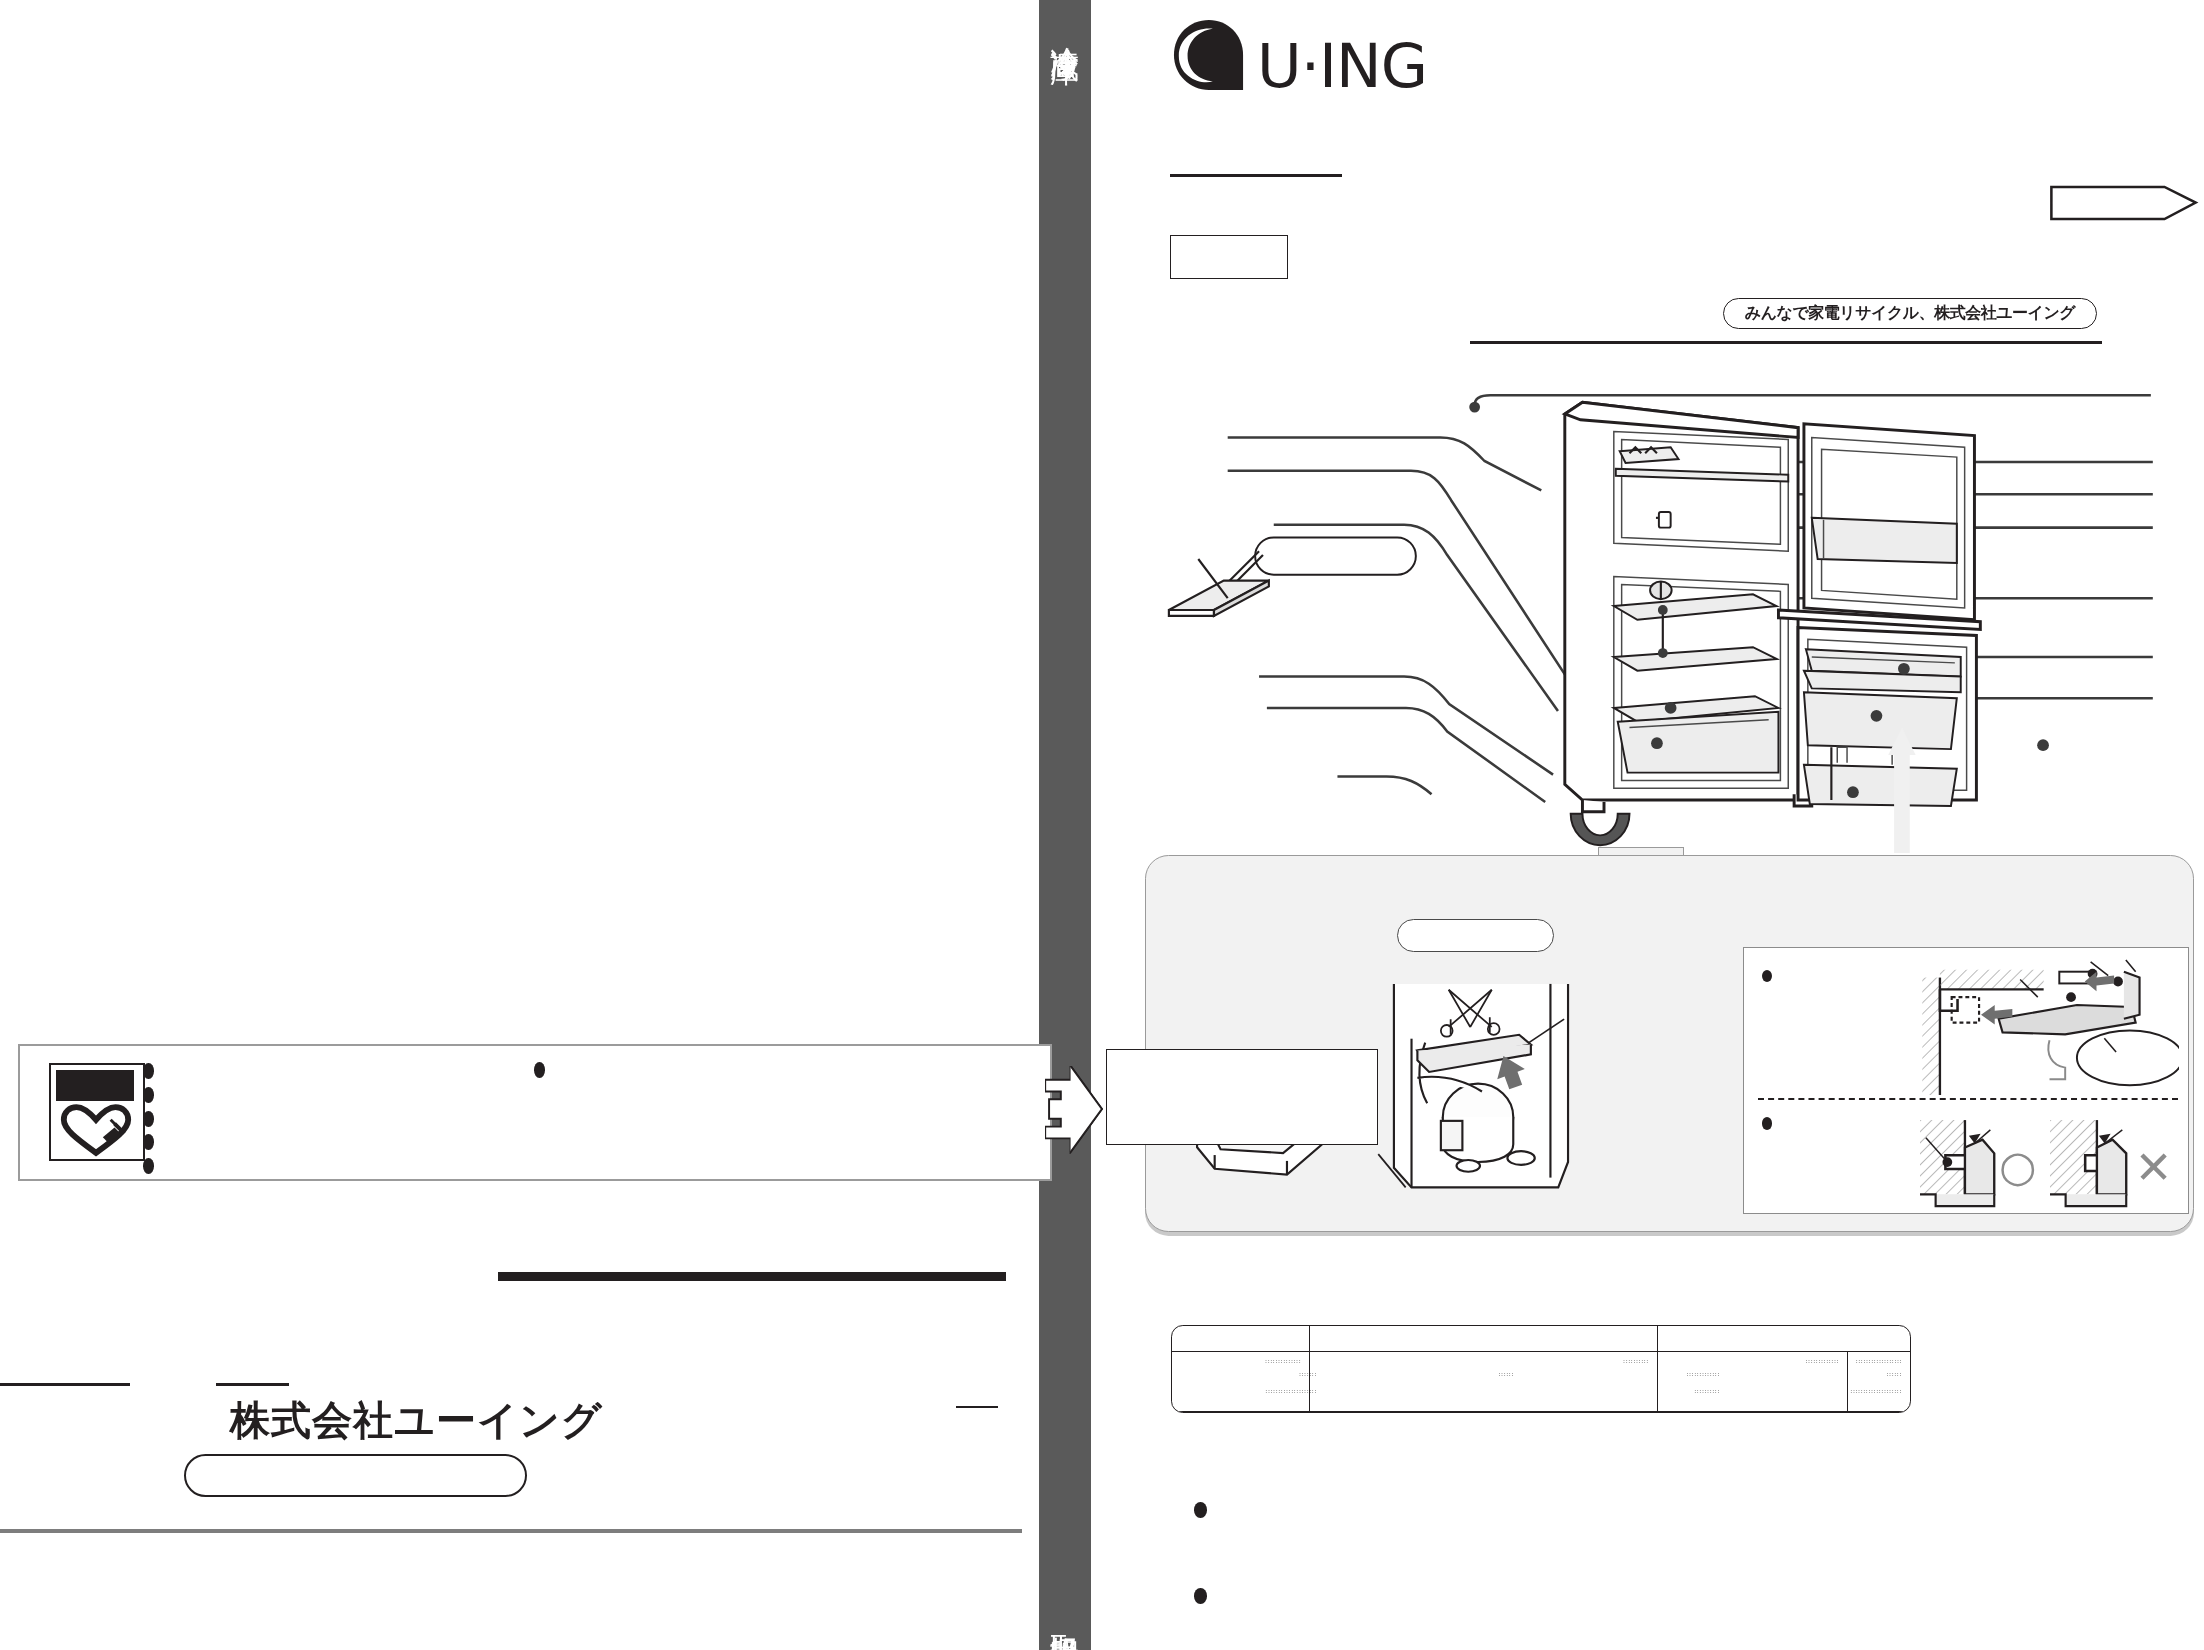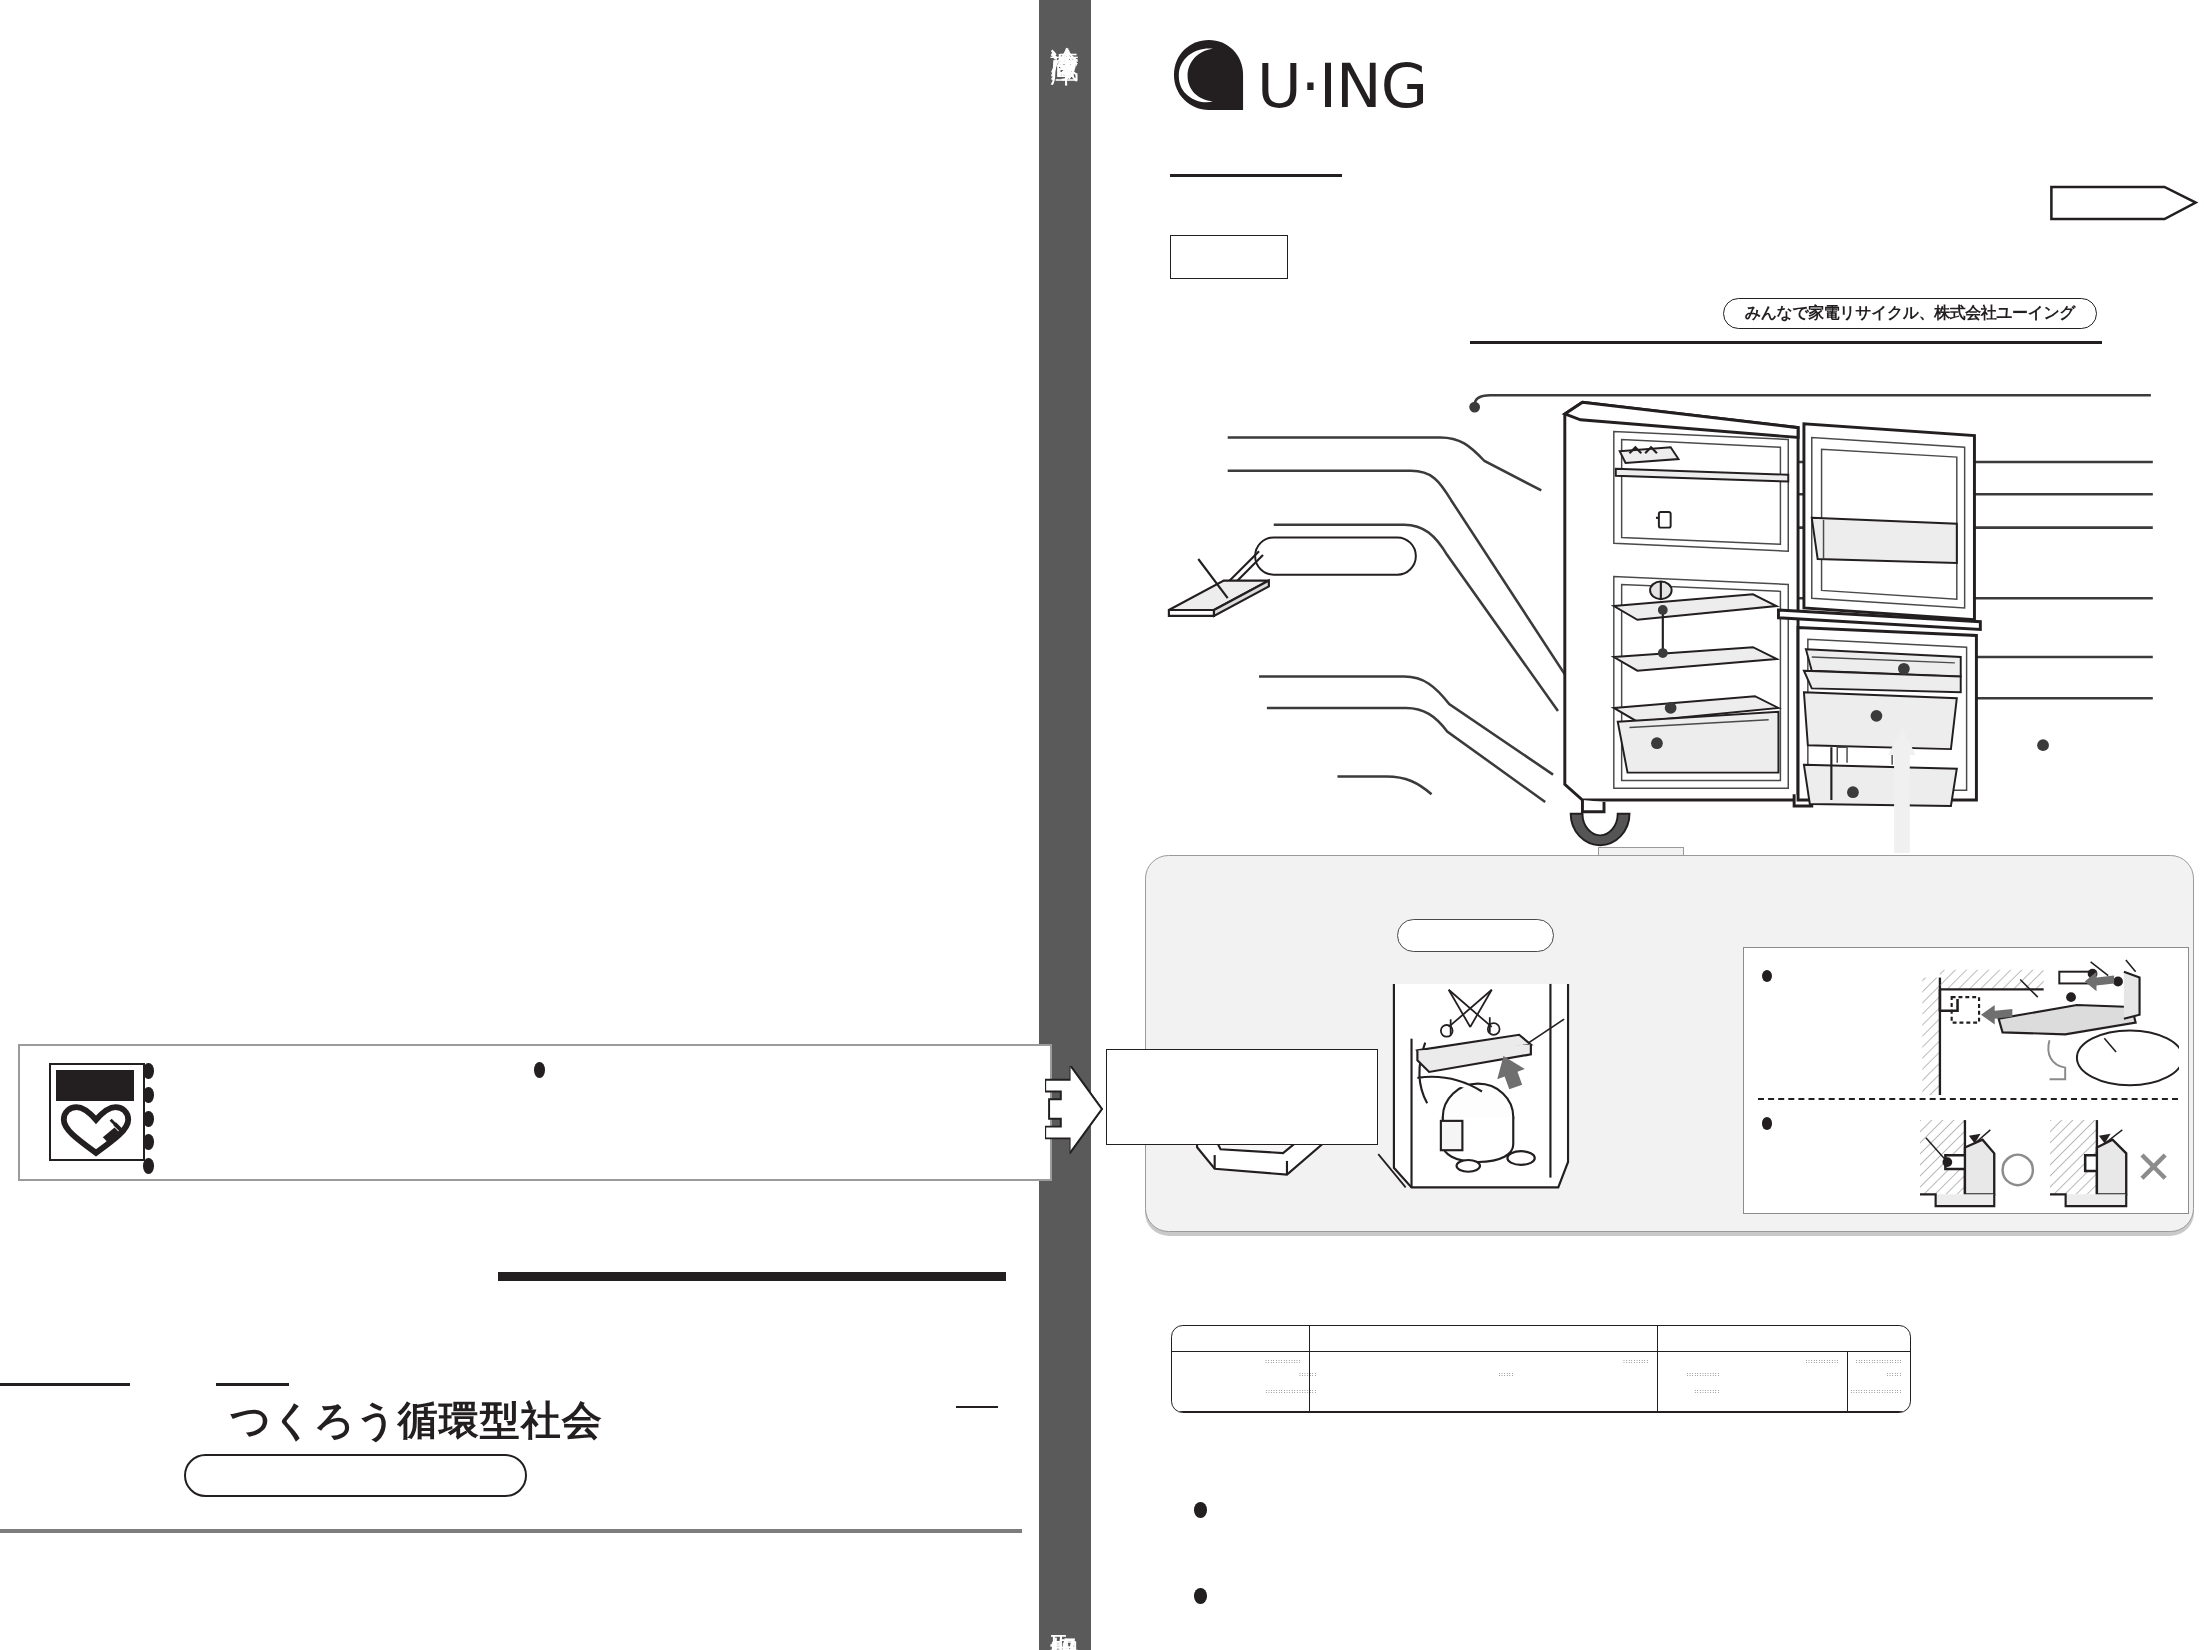--- a/index.html
+++ b/index.html
@@ -15,21 +15,21 @@
   .spine-text {
     position:absolute; left:0; width:52px;
     writing-mode:vertical-rl; text-orientation:upright;
     color:#ffffff; font-size:29px; letter-spacing:2px; font-weight:500;
     text-align:center; line-height:52px;
   }
   #spine-top { top:23.5px; }
   #spine-bottom { bottom:29px; }
 
   
-  #logo-wrap { left:1171px; top:36px; width:412px; height:78px;text-align:center; }
+  #logo-wrap { left:1171px; top:16px; width:412px; height:78px;text-align:center; }
   #logo-mark { position:absolute; left:0; top:2px; width:76px; height:74px; }
   #logo-word { position:absolute; left:86px; top:13.7px; font-size:61px;
                letter-spacing:-1px; color:#231f20; font-weight:400;
                font-family:"DejaVu Sans",sans-serif; }
 
   
   #rp-rule1 { left:1170px; top:174px; width:172px; height:2.9px; background:#231f20; }
   #model-box { left:1170px; top:235px; width:118px; height:44px;
                border:1.6px solid #231f20; background:#fff; }
 
@@ -424,16 +424,16 @@
            L4 54 L4 34 L16 34 L16 26 L0 26 Z" fill="#ffffff" stroke="#231f20" stroke-width="2"></path>
   <path d="M26 0 L58 44 L26 88" fill="#ffffff" stroke="#231f20" stroke-width="2"></path>
 </svg>
 <div class="abs" id="right-field-box"></div>
 
 <div class="abs" id="lp-rule-thick"></div>
 <div class="abs" id="lp-rule-sm1"></div>
 <div class="abs" id="lp-rule-sm2"></div>
 <div class="abs" id="lp-rule-sm3"></div>
 
-<div class="abs nosel" id="company-name">つくろう循環型社会</div>
+<div class="abs nosel" id="company-name">株式会社ユーイング</div>
 <div class="abs" id="company-pill"></div>
 <div class="abs" id="lp-rule-bottom"></div>
 
 
 </body></html>

